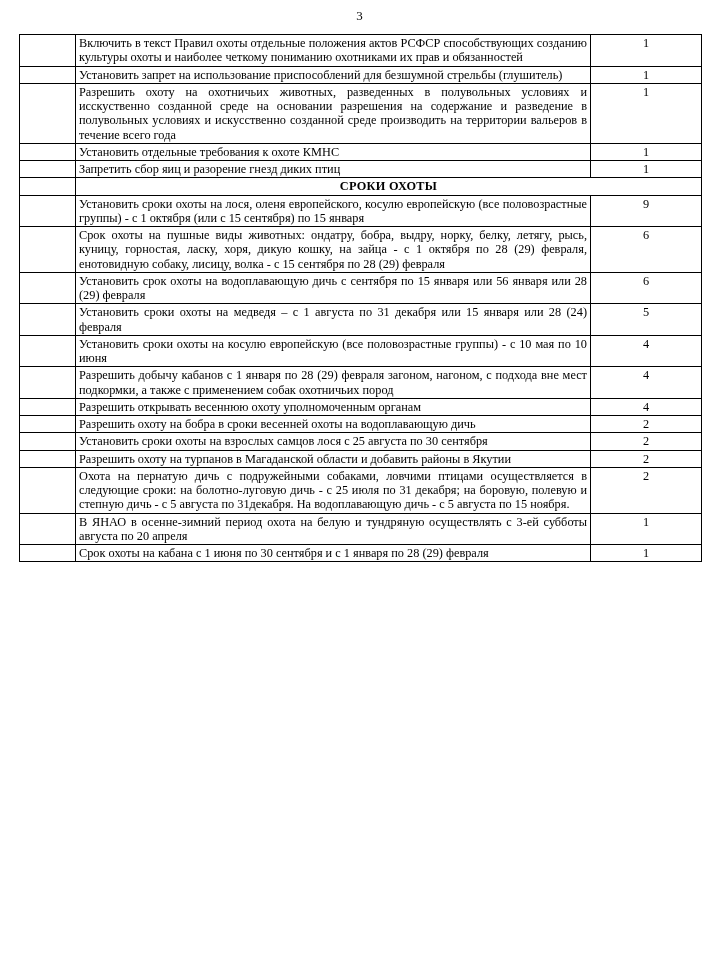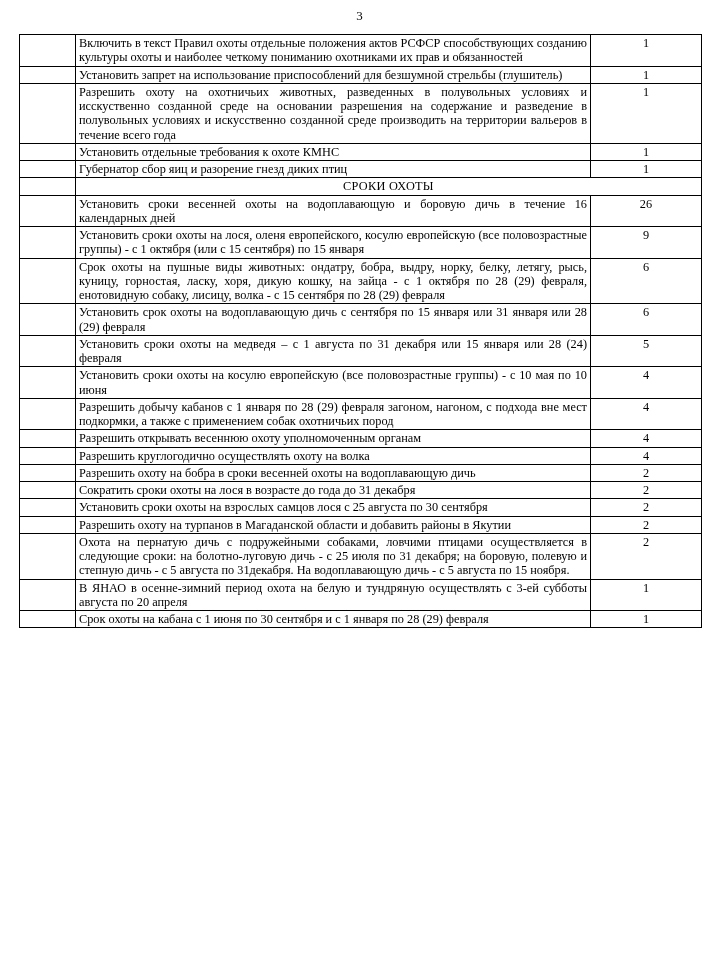--- a/index.html
+++ b/index.html
@@ -57,20 +57,21 @@
   td.cell-num {
     text-align: center;
     vertical-align: top;
     font-size: 12.3px;
   }
   td.section-head {
     text-align: center;
     font-size: 12.3px;
     letter-spacing: 0.3px;
     padding: 1px 3px;
+    font-weight: bold;
   }
 </style>
 </head>
 <body>
 
 <div class="page">
   <div class="page-number">3</div>
 
   <table class="doc-table">
     <colgroup>
@@ -94,45 +95,40 @@
           <td class="cell-text">Разрешить охоту на охотничьих животных, разведенных в полувольных условиях и исскуственно созданной среде на основании разрешения на содержание и разведение в полувольных условиях и искусственно созданной среде производить на территории вальеров в течение всего года</td>
           <td class="cell-num">1</td>
         </tr>
         <tr>
           <td class="cell-left"></td>
           <td class="cell-text">Установить отдельные требования к охоте КМНС</td>
           <td class="cell-num">1</td>
         </tr>
         <tr>
           <td class="cell-left"></td>
-          <td class="cell-text">Губернатор сбор яиц и разорение гнезд диких птиц</td>
+          <td class="cell-text">Запретить сбор яиц и разорение гнезд диких птиц</td>
           <td class="cell-num">1</td>
         </tr>
         <tr>
           <td class="cell-left"></td>
           <td class="section-head" colspan="2">СРОКИ ОХОТЫ</td>
-        </tr>
-        <tr>
-          <td class="cell-left"></td>
-          <td class="cell-text">Установить сроки весенней охоты на водоплавающую и боровую дичь в течение 16 календарных дней</td>
-          <td class="cell-num">26</td>
         </tr>
         <tr>
           <td class="cell-left"></td>
           <td class="cell-text">Установить сроки охоты на лося, оленя европейского, косулю европейскую (все половозрастные группы) - с 1 октября (или с 15 сентября) по 15 января</td>
           <td class="cell-num">9</td>
         </tr>
         <tr>
           <td class="cell-left"></td>
           <td class="cell-text">Срок охоты на пушные виды животных: ондатру, бобра, выдру, норку, белку, летягу, рысь, куницу, горностая, ласку, хоря, дикую кошку, на зайца - с 1 октября по 28 (29) февраля,  енотовидную собаку, лисицу, волка - с 15 сентября по 28 (29) февраля</td>
           <td class="cell-num">6</td>
         </tr>
         <tr>
           <td class="cell-left"></td>
-          <td class="cell-text">Установить срок охоты на водоплавающую дичь с сентября по 15 января или 31 января или 28 (29) февраля</td>
+          <td class="cell-text">Установить срок охоты на водоплавающую дичь с сентября по 15 января или 56 января или 28 (29) февраля</td>
           <td class="cell-num">6</td>
         </tr>
         <tr>
           <td class="cell-left"></td>
           <td class="cell-text">Установить сроки охоты на медведя – с 1 августа по 31 декабря или 15 января или 28 (24) февраля</td>
           <td class="cell-num">5</td>
         </tr>
         <tr>
           <td class="cell-left"></td>
           <td class="cell-text">Установить сроки охоты на косулю европейскую (все половозрастные группы) - с 10 мая по 10 июня</td>
@@ -143,31 +139,21 @@
           <td class="cell-text">Разрешить добычу кабанов с 1 января по 28 (29) февраля загоном, нагоном, с подхода вне мест подкормки, а также с применением собак охотничьих пород</td>
           <td class="cell-num">4</td>
         </tr>
         <tr>
           <td class="cell-left"></td>
           <td class="cell-text">Разрешить открывать весеннюю охоту уполномоченным органам</td>
           <td class="cell-num">4</td>
         </tr>
         <tr>
           <td class="cell-left"></td>
-          <td class="cell-text">Разрешить круглогодично осуществлять охоту на волка</td>
-          <td class="cell-num">4</td>
-        </tr>
-        <tr>
-          <td class="cell-left"></td>
           <td class="cell-text">Разрешить охоту на бобра в сроки весенней охоты на водоплавающую дичь</td>
-          <td class="cell-num">2</td>
-        </tr>
-        <tr>
-          <td class="cell-left"></td>
-          <td class="cell-text">Сократить сроки охоты на лося в возрасте до года до 31 декабря</td>
           <td class="cell-num">2</td>
         </tr>
         <tr>
           <td class="cell-left"></td>
           <td class="cell-text">Установить сроки охоты на взрослых самцов лося с 25 августа по 30 сентября</td>
           <td class="cell-num">2</td>
         </tr>
         <tr>
           <td class="cell-left"></td>
           <td class="cell-text">Разрешить охоту на турпанов в Магаданской области и добавить районы в Якутии</td>

